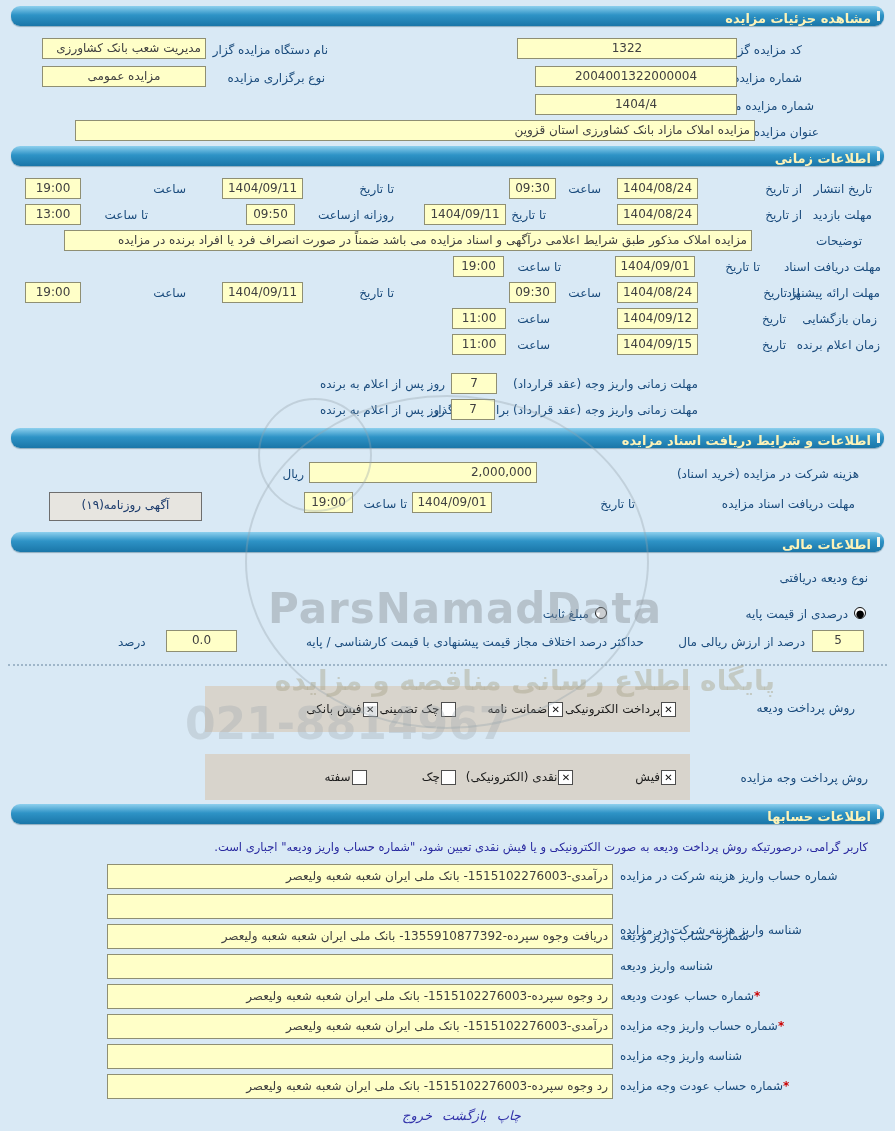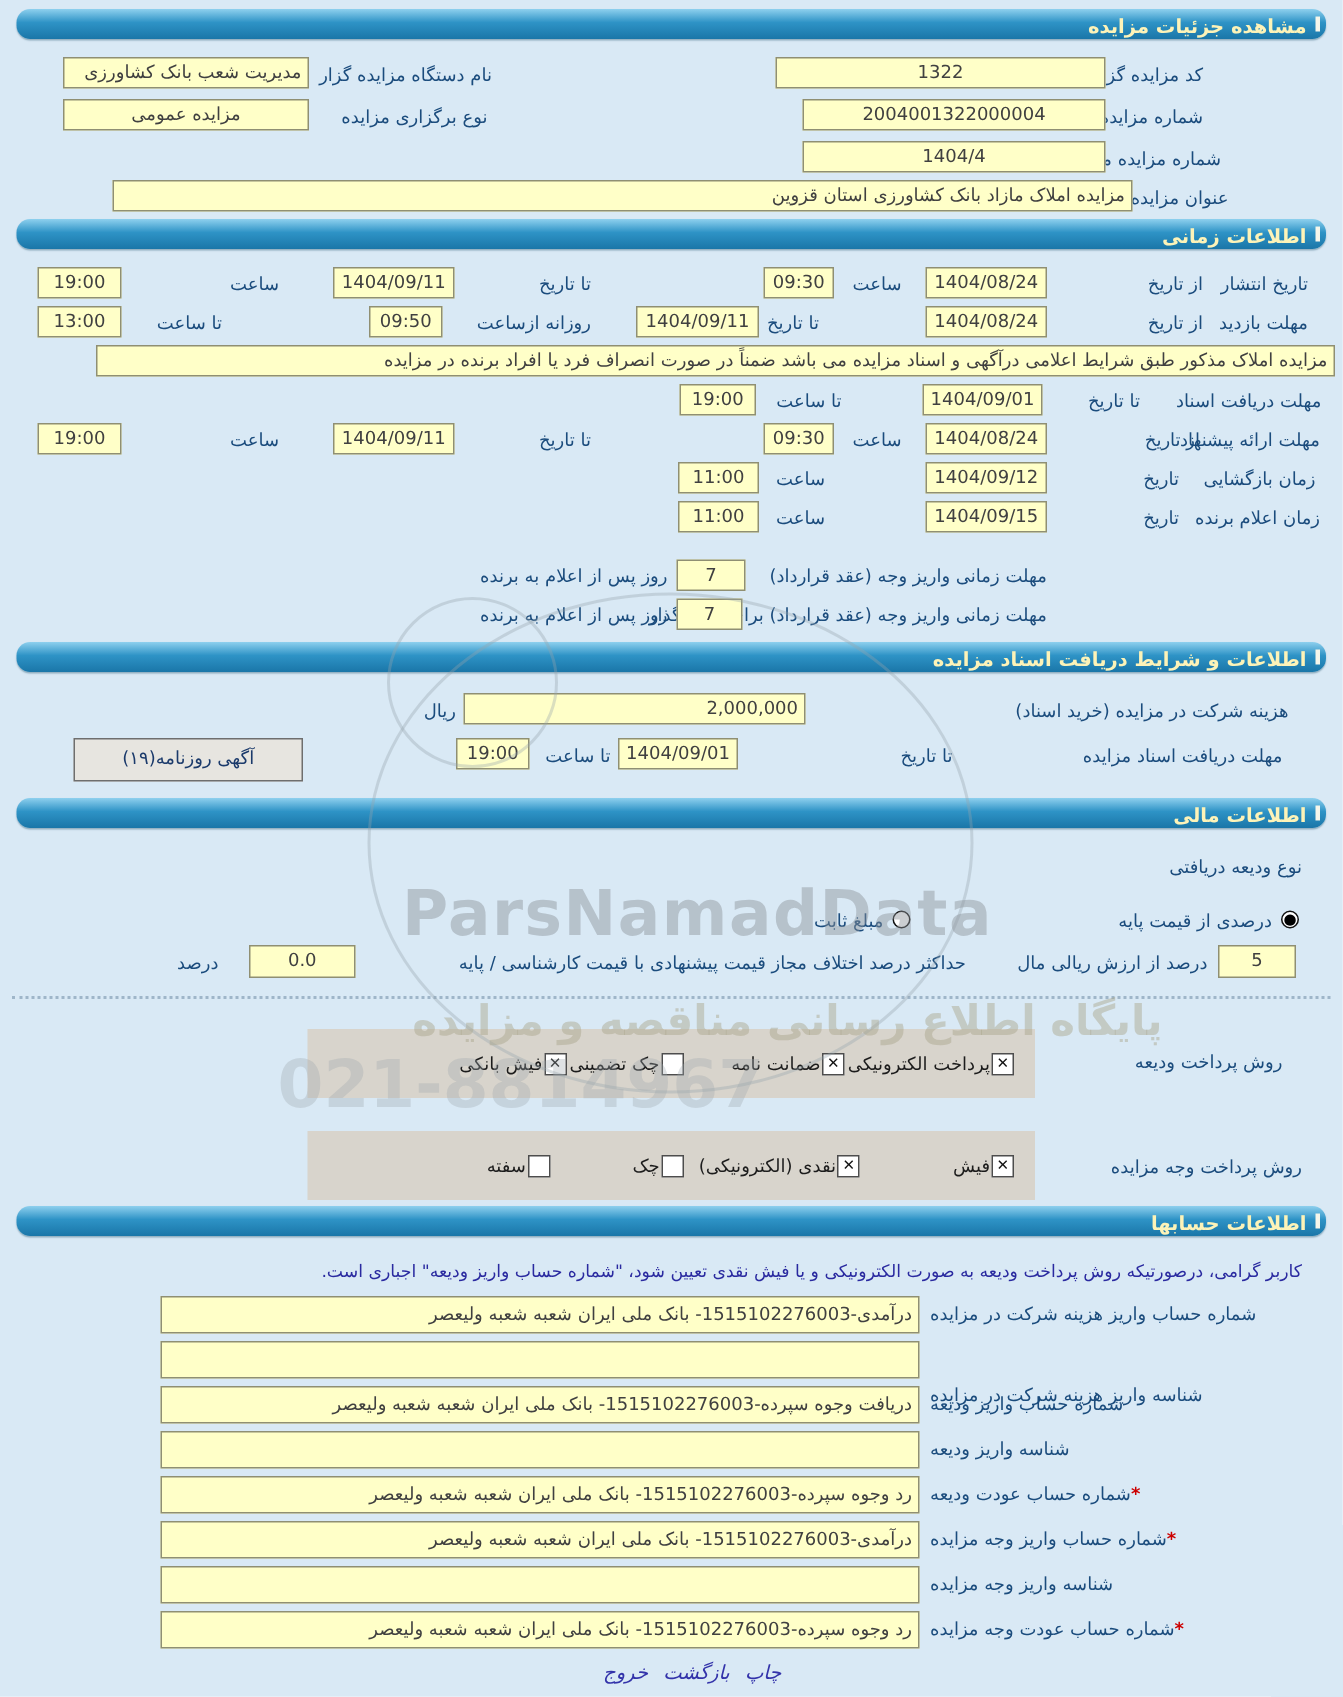--- a/index.html
+++ b/index.html
@@ -93,21 +93,21 @@
   <span class="lbl" style="right:93px;top:207px;">از تاریخ</span>
   <div class="box num" style="right:197px;top:204px;width:81px;">1404/08/24</div>
   <span class="lbl" style="right:349px;top:207px;">تا تاریخ</span>
   <div class="box num" style="right:389px;top:204px;width:82px;">1404/09/11</div>
   <span class="lbl" style="right:501px;top:207px;">روزانه ازساعت</span>
   <div class="box num" style="right:600px;top:204px;width:49px;">09:50</div>
   <span class="lbl" style="right:747px;top:207px;">تا ساعت</span>
   <div class="box num" style="left:25px;top:204px;width:56px;">13:00</div>
 
   <span class="lbl" style="right:33px;top:233px;">توضیحات</span>
-  <div class="box rt" style="left:64px;top:230px;width:826px;">مزایده املاک مذکور طبق شرایط اعلامی درآگهی و اسناد مزایده می باشد ضمناً در صورت انصراف فرد یا افراد برنده در مزایده</div>
+  <div class="box rt" style="left:64px;top:230px;width:688px;">مزایده املاک مذکور طبق شرایط اعلامی درآگهی و اسناد مزایده می باشد ضمناً در صورت انصراف فرد یا افراد برنده در مزایده</div>
 
   <span class="lbl" style="right:14px;top:259px;">مهلت دریافت اسناد</span>
   <span class="lbl" style="right:135px;top:259px;">تا تاریخ</span>
   <div class="box num" style="right:200px;top:256px;width:80px;">1404/09/01</div>
   <span class="lbl" style="right:334px;top:259px;">تا ساعت</span>
   <div class="box num" style="right:391px;top:256px;width:51px;">19:00</div>
 
   <span class="lbl" style="right:15px;top:285px;">مهلت ارائه پیشنهاد</span>
   <span class="lbl" style="right:95px;top:285px;">از تاریخ</span>
   <div class="box num" style="right:197px;top:282px;width:81px;">1404/08/24</div>
@@ -202,21 +202,21 @@
 
   <div class="notice">کاربر گرامی، درصورتیکه روش پرداخت ودیعه به صورت الکترونیکی و یا فیش نقدی تعیین شود، "شماره حساب واریز ودیعه" اجباری است.</div>
 
   <span class="acct-lbl" style="top:868px;"><span class="star"></span><span>شماره حساب واریز هزینه شرکت در مزایده</span></span>
   <div class="box acct-box" style="top:864px;">درآمدی-1515102276003- بانک ملی ایران شعبه شعبه ولیعصر</div>
 
   <span class="acct-lbl" style="top:898px;margin-top:24px;"><span class="star"></span><span>شناسه واریز هزینه شرکت در مزایده</span></span>
   <div class="box acct-box" style="top:894px;"></div>
 
   <span class="acct-lbl" style="top:928px;"><span class="star"></span><span>شماره حساب واریز ودیعه</span></span>
-  <div class="box acct-box" style="top:924px;">دریافت وجوه سپرده-1515102276003- بانک ملی ایران شعبه شعبه ولیعصر</div>
+  <div class="box acct-box" style="top:924px;">دریافت وجوه سپرده-1355910877392- بانک ملی ایران شعبه شعبه ولیعصر</div>
 
   <span class="acct-lbl" style="top:958px;"><span class="star"></span><span>شناسه واریز ودیعه</span></span>
   <div class="box acct-box" style="top:954px;"></div>
 
   <span class="acct-lbl" style="top:988px;"><span class="star">*</span><span>شماره حساب عودت ودیعه</span></span>
   <div class="box acct-box" style="top:984px;">رد وجوه سپرده-1515102276003- بانک ملی ایران شعبه شعبه ولیعصر</div>
 
   <span class="acct-lbl" style="top:1018px;"><span class="star">*</span><span>شماره حساب واریز وجه مزایده</span></span>
   <div class="box acct-box" style="top:1014px;">درآمدی-1515102276003- بانک ملی ایران شعبه شعبه ولیعصر</div>
 

